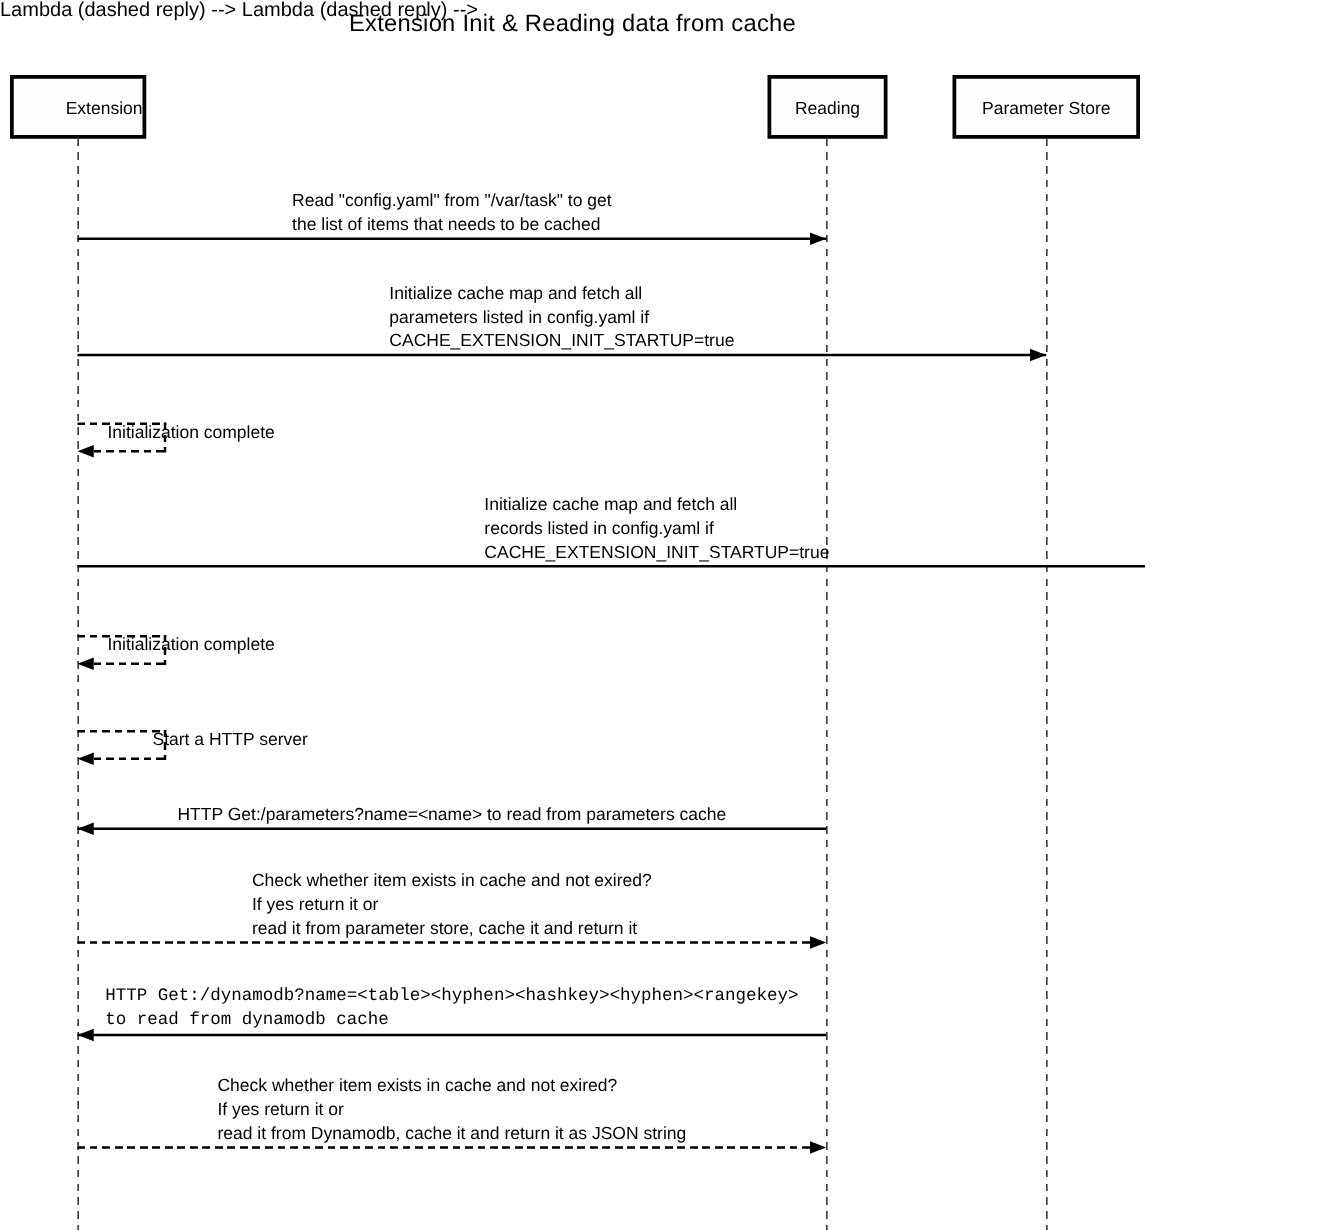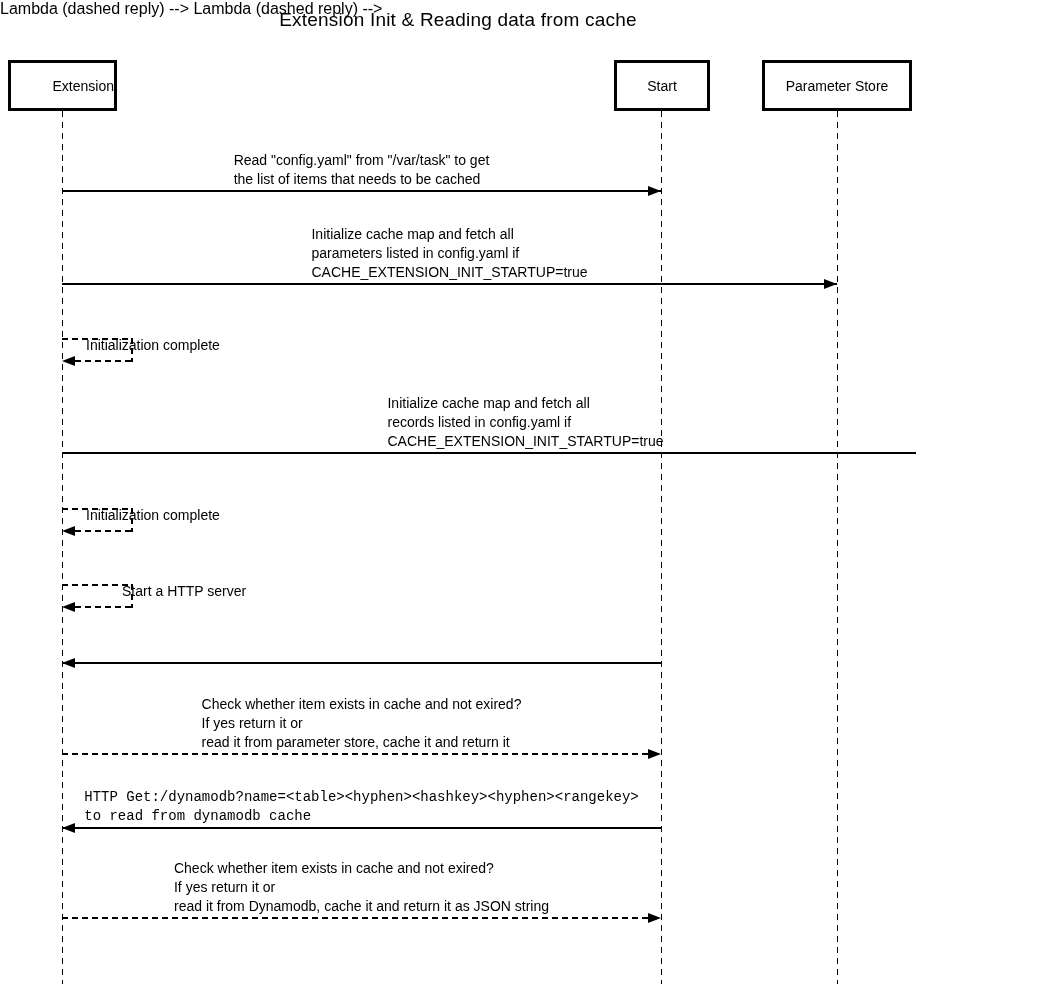--- a/index.html
+++ b/index.html
@@ -54,21 +54,21 @@
   <div class="lifeline" style="left:62px;"></div>
   <div class="lifeline" style="left:661px;"></div>
   <div class="lifeline" style="left:837px;"></div>
   <div class="lifeline" style="left:989px;"></div>
 
   
   <div class="pbox" style="left:8px;   width:109px;justify-content:flex-end;">
     <span>Extension</span>
     </div>
   <div class="pbox" style="left:614px; width:96px;">
-    <span>Start</span>
+    <span>Reading</span>
     </div>
   <div class="pbox" style="left:762px; width:150px;">
     <span>Parameter Store</span>
     </div>
   <div class="pbox" style="left:930px; width:117px;">
     <span>Parameter</span>
     </div>
 
   
   <div class="mlabel center" style="left:62px; top:151px; width:599px;">
@@ -117,20 +117,22 @@
   <div class="mlabel" style="left:86px; top:563px;margin-left:36px;">
     <span>Start a HTTP server</span></div>
   <div class="selfmsg" style="top:584px;">
     <div class="sm-top"></div>
     <div class="sm-right"></div>
     <div class="sm-bottom"></div>
     <div class="ahead left sm-head"></div>
   </div>
 
   
+  <div class="mlabel center" style="left:62px; top:642px; width:599px;">
+    <span>HTTP Get:/parameters?name=&lt;name&gt; to read from parameters cache</span></div>
   <div class="mline" style="left:62px; top:662px; width:599px;"></div>
   <div class="ahead left" style="left:62px; top:658px;"></div>
 
    Lambda (dashed reply) --&gt;
   <div class="mlabel center" style="left:62px; top:695px; width:599px;">
     <span>Check whether item exists in cache and not exired?
 If yes return it or
 read it from parameter store, cache it and return it</span></div>
   <div class="mline dashed" style="left:62px; top:753px; width:599px;"></div>
   <div class="ahead right" style="left:648px; top:749px;"></div>

